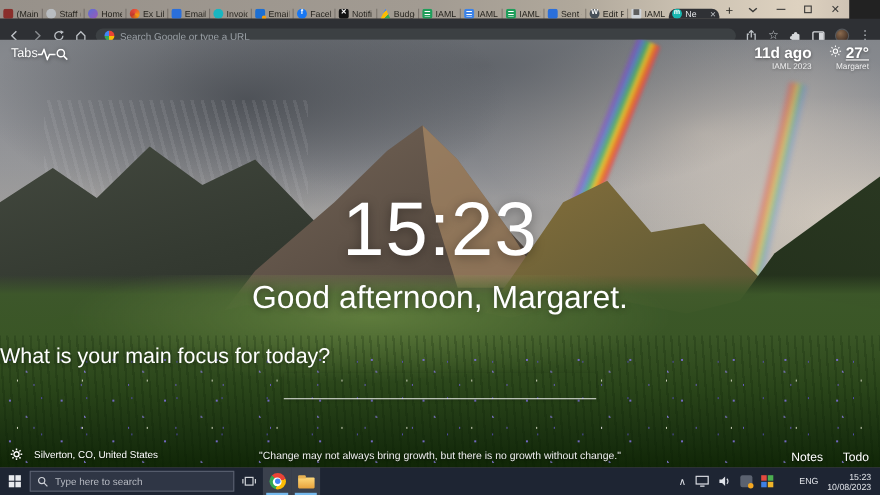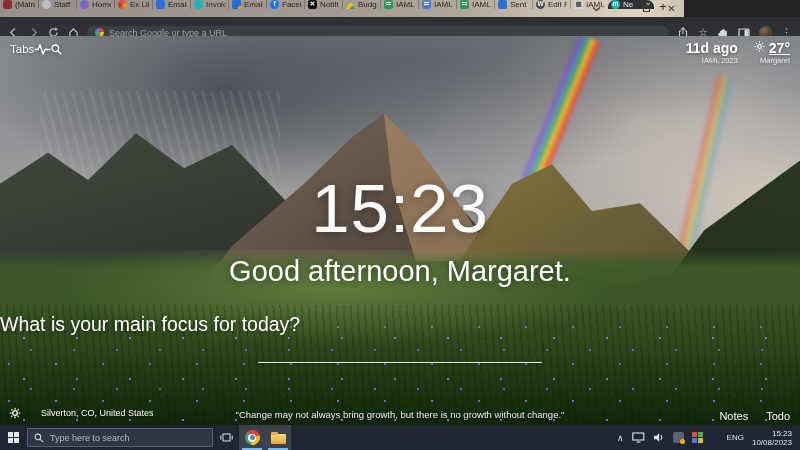--- a/index.html
+++ b/index.html
@@ -1,22 +1,22 @@
 <!DOCTYPE html>
 <html><head>
 <meta charset="utf-8">
 <style>
   * { margin:0; padding:0; box-sizing:border-box; }
   body { background:#000; font-family:"Liberation Sans", sans-serif; }
   .screen { position:relative; width:800px; height:450px; overflow:hidden; background:#222; }
 
   
-  .tabstrip { position:absolute; top:0; left:0; width:684px; height:17px;
+  .tabstrip { position:absolute; top:0; left:0; width:772px; height:17px;
     background:linear-gradient(90deg,#97918a 0%,#a29b92 50%,#b0a89b 68%,#cdc3b3 82%,#ded2c0 94%,#cfc3b4 100%);
-    display:flex; align-items:flex-start; }
+    display:flex; align-items:flex-end; }
   .tab-list { display:flex; align-items:stretch; }
   .tab { flex:0 0 38px; display:flex; align-items:center; padding:0 3px; overflow:hidden; cursor:default; }
   .tab + .tab { border-left:1px solid rgba(55,50,45,.35); }
   .tab.active { flex:0 0 46px; background:#2f3135; border-left:none; border-radius:7px 7px 0 0; }
   .tab-label { flex:1; font-size:8px; color:#26241f; white-space:nowrap; overflow:hidden; }
   .tab.active .tab-label { color:#e8eaed; }
   .tab-close { font-size:7px; color:#bdc1c6; margin-left:2px; }
   .fav { position:relative; flex:none; width:9px; height:9px; margin-right:3px; border-radius:2px;
     display:flex; align-items:center; justify-content:center; font-size:6.5px; font-weight:bold; color:#fff; line-height:1; }
   .fav-book-icon{background:#8a2f2b;}
@@ -127,21 +127,21 @@
   .clock { position:absolute; left:0; right:0; top:138px; text-align:center; font-size:69px; font-weight:300;
     letter-spacing:1px; line-height:1; text-shadow:0 2px 10px rgba(0,0,0,.35); }
   .greeting { position:absolute; left:0; right:0; top:219px; text-align:center; font-size:29px; font-weight:400;
     text-shadow:0 1px 6px rgba(0,0,0,.4); }
   .focus-q { position:absolute; left:0; right:0; top:277px; text-align:left; font-size:19.5px; font-weight:400;
     text-shadow:0 1px 5px rgba(0,0,0,.45); }
   .focus-input { position:absolute; left:calc(50% - 142px); top:303px; width:284px; height:24px;
     background:transparent; border:none; border-bottom:1.5px solid rgba(255,255,255,.9); outline:none;
     color:#fff; font-size:15px; text-align:center; font-family:"Liberation Sans", sans-serif;
     box-shadow:0 1px 3px rgba(0,0,0,.25); }
-  .ov-bottom-left { position:absolute; left:9px; bottom:6px; display:flex; align-items:center; gap:20px;
+  .ov-bottom-left { position:absolute; left:9px; bottom:6px; display:flex; align-items:center; gap:10px;
     font-size:9px; text-shadow:0 1px 2px rgba(0,0,0,.6); }
   .ov-bottom-left svg { display:block; filter:drop-shadow(0 1px 2px rgba(0,0,0,.5)); }
   .ov-quote { position:absolute; left:20%; right:20%; bottom:5px; text-align:center; font-size:9.5px;
     color:#efefef; text-shadow:0 1px 2px rgba(0,0,0,.65); }
   .ov-bottom-right { position:absolute; right:10px; bottom:3px; display:flex; gap:18px; font-size:11px;
     text-shadow:0 1px 2px rgba(0,0,0,.6); }
 
   
   .taskbar { position:absolute; left:0; top:425px; width:800px; height:25px; background:#1e2533;
     display:flex; align-items:center; }

